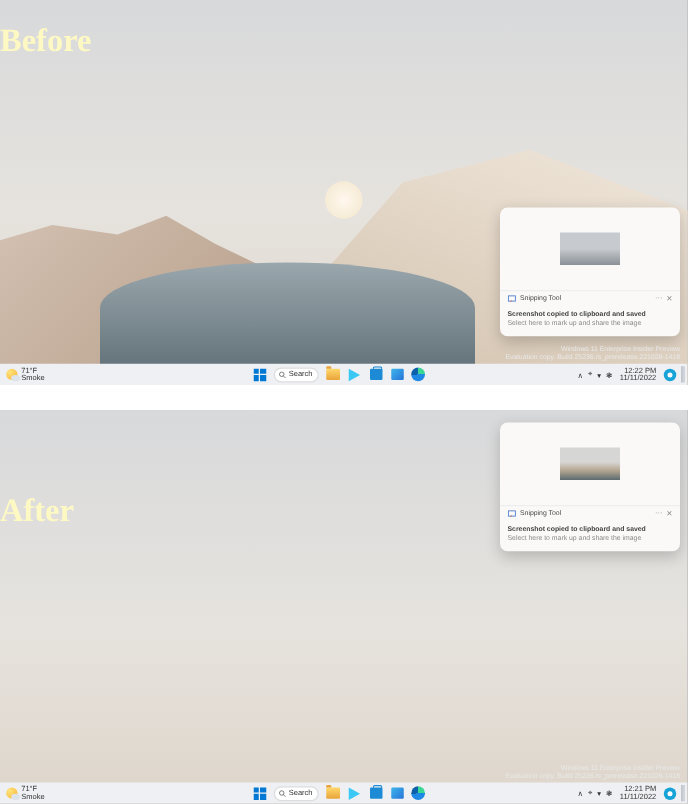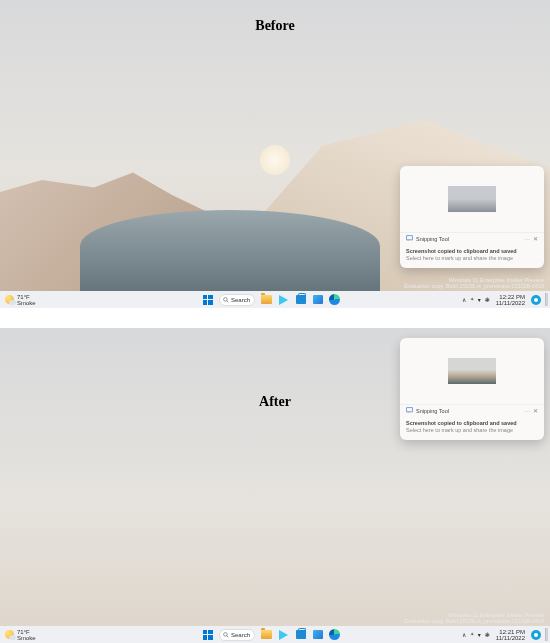--- a/index.html
+++ b/index.html
@@ -9,21 +9,21 @@
   .bot { top: 328px; height: 315px; }
   
   .sky { position: absolute; inset: 0; background: linear-gradient(to bottom, #d8d9db 0%, #e6e3de 55%, #ded5ca 100%); }
   .sun { position: absolute; width: 30px; height: 30px; border-radius: 50%; background: radial-gradient(circle, #fff8ee 0%, #f6ebd6 70%, rgba(246,235,214,0) 100%); left: 260px; }
   .top .sun { top: 145px; }
   .dune-left { position: absolute; width: 260px; height: 150px; left: -10px; background: linear-gradient(135deg,#d6c4b5,#b39a85); clip-path: polygon(0 30%, 20% 20%, 40% 25%, 55% 15%, 70% 30%, 100% 55%, 100% 100%, 0 100%); }
   .dune-right { position: absolute; width: 340px; height: 260px; right: -10px; background: linear-gradient(200deg,#f0e7db,#c9b6a0); clip-path: polygon(0 55%, 30% 10%, 60% 0, 100% 20%, 100% 100%, 0 100%); }
   .top .dune-left { top: 150px; } .top .dune-right { top: 120px; }
   .lake { position: absolute; width: 300px; height: 120px; left: 80px; border-radius: 50%/30%; background: linear-gradient(to bottom,#9aa7ad,#4d5d65); }
   .top .lake { top: 210px; }
-  .label { position: absolute; width: 100%; text-align: center; font-family: "Comic Sans MS", cursive; font-weight: bold; color: #000000; font-size: 14px; }
+  .label { position: absolute; width: 100%; font-family: "Comic Sans MS", cursive; font-weight: bold; color: #fef9c3; font-size: 26px; }
   .label.before { top: 18px; } .label.after { top: 66px; }
   
   .toast { position: absolute; right: 6px; width: 144px; background: #faf9f8; border-radius: 6px; box-shadow: 0 4px 12px rgba(0,0,0,.2); font-size: 5.5px; color: #444; }
   .top .toast { top: 166px; } .bot .toast { top: 10px; }
   .t-thumb-wrap { height: 66px; display: flex; align-items: center; justify-content: center; }
   .t-thumb { width: 48px; height: 26px; background: linear-gradient(to bottom,#c7cace 50%,#8a9196 100%); }
   .bot .t-thumb { background: linear-gradient(to bottom,#d6d6d4 45%, #b6a791 70%, #5c6a70 100%); }
   .t-row { display: flex; align-items: center; padding: 2px 6px; border-top: 1px solid #eee; gap: 3px; }
   .t-row .sp { flex: 1; }
   .t-icon { width: 7px; height: 7px; }

